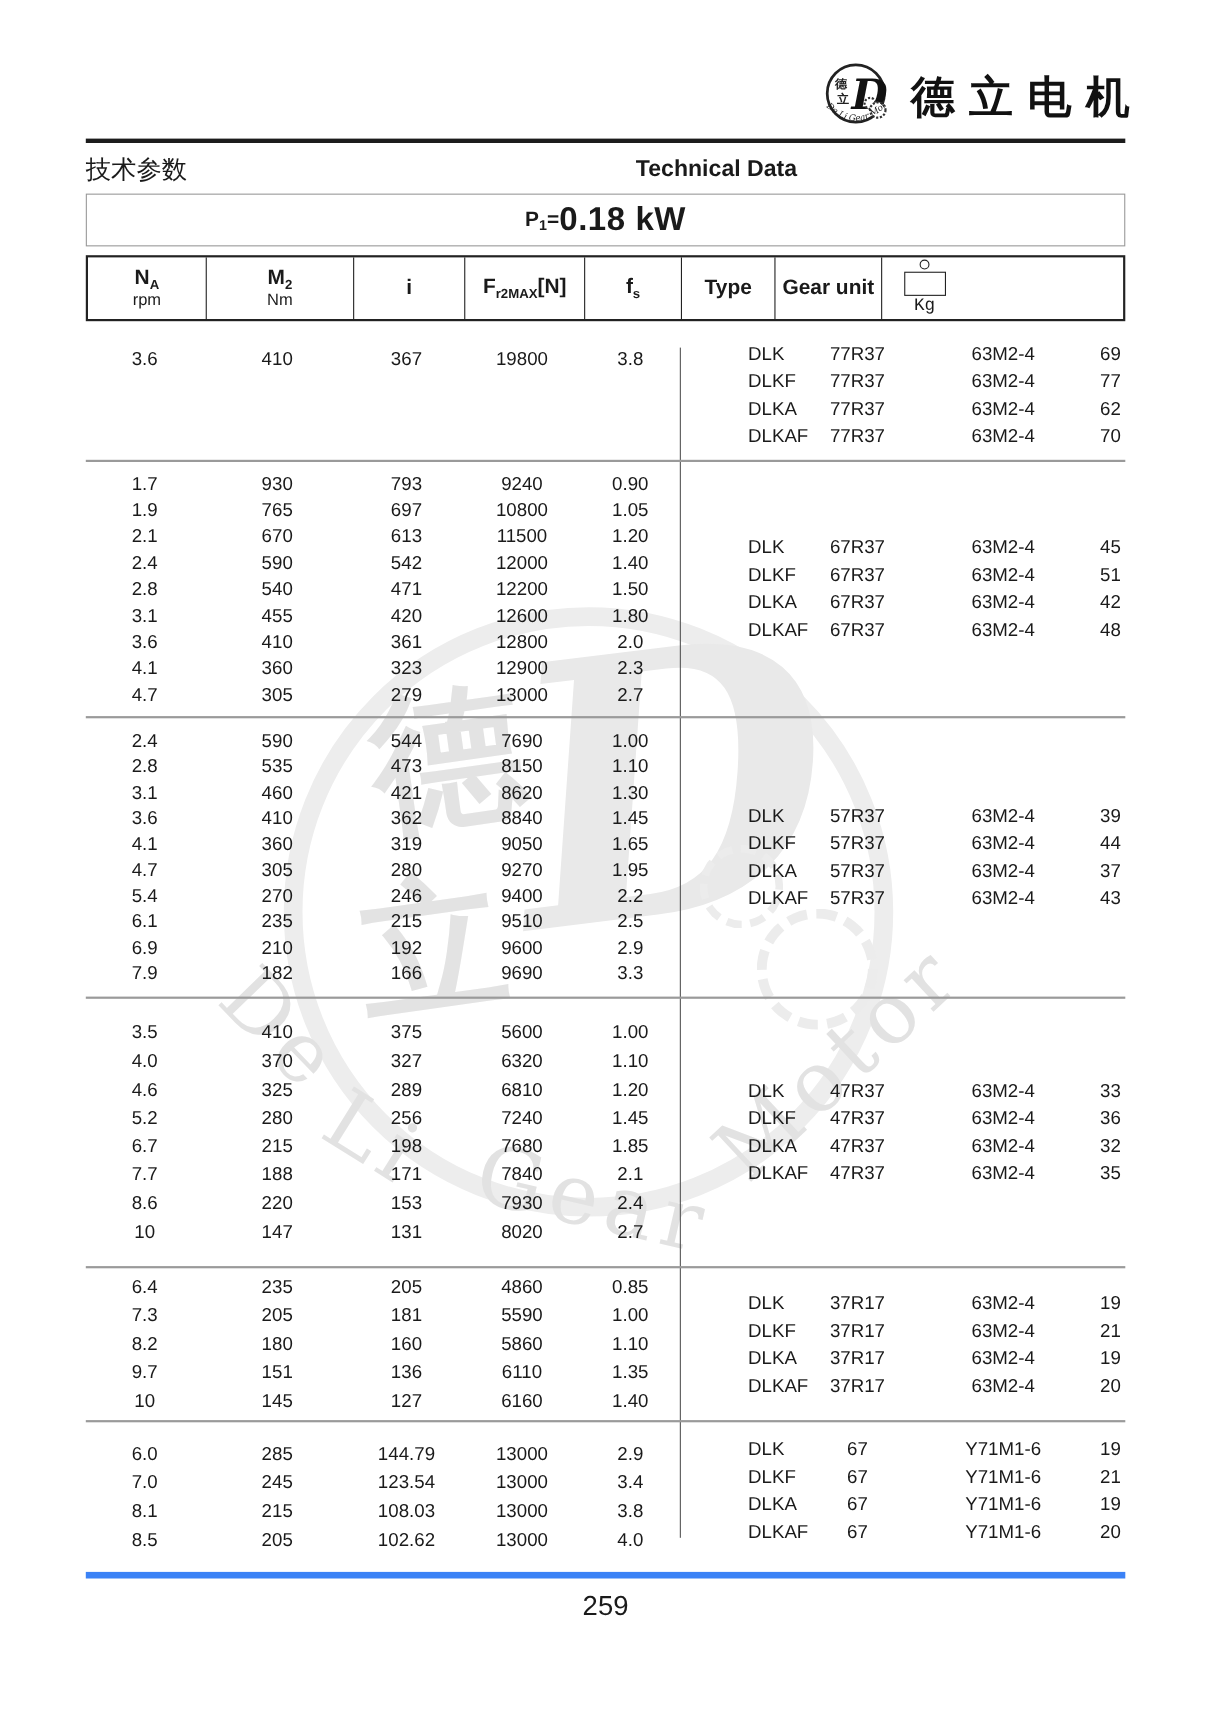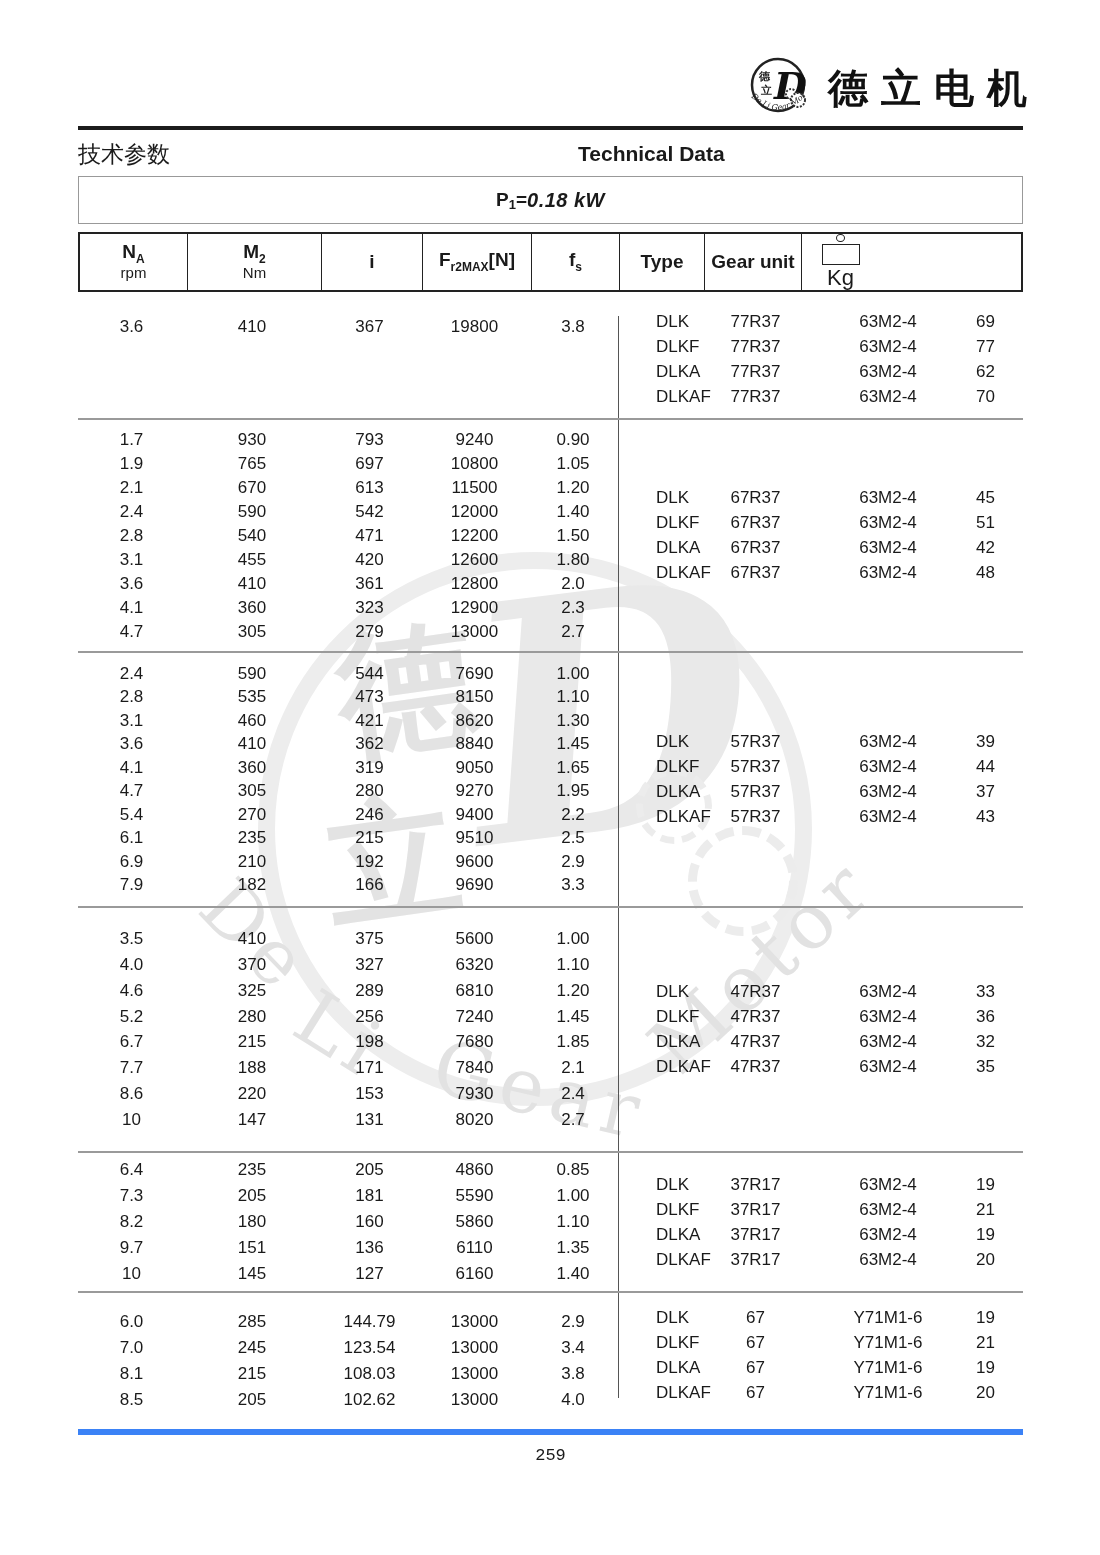--- a/index.html
+++ b/index.html
@@ -32,62 +32,62 @@
   .logo-wrap{position:absolute;left:742px;top:56px;width:300px;height:66px;}
   .top-rule{position:absolute;left:78px;top:126px;width:945px;height:4px;background:#1c1c1c;}
   .zh-title{position:absolute;left:78px;top:139px;font-size:23px;font-weight:normal;}
   .en-title{position:absolute;left:578px;top:142px;font-size:21px;font-weight:bold;}
 
   .power-box{position:absolute;left:78px;top:176px;width:943px;height:46px;
              border:1px solid #999;display:flex;align-items:center;justify-content:center;}
   .p-sym{font-size:19px;font-weight:bold;}
   .p-sub{font-size:13px;font-weight:bold;position:relative;top:4px;}
   .p-eq{font-size:19px;font-weight:bold;}
-  .p-val{font-size:20px;font-weight:bold;letter-spacing:0.5px;font-style:italic;}
+  .p-val{font-size:30px;font-weight:bold;letter-spacing:0.5px;}
 
   
   .thead{position:absolute;left:78px;top:232px;width:941px;height:56px;
          border:2px solid #222;display:flex;}
   .th{display:flex;flex-direction:column;align-items:center;justify-content:center;
       border-left:1px solid #222;box-sizing:border-box;text-align:center;}
   .th:first-child{border-left:none;}
   .th-main{font-size:19px;font-weight:bold;line-height:1.05;}
   .th-main sub{font-size:12px;font-weight:bold;}
   .th-unit{font-size:15px;line-height:1.1;}
   .c0{width:107px}.c1{width:134px}.c2{width:101px}.c3{width:109px}.c4{width:88px}
   .c5{width:85px}.c6{width:97px}.c7{width:142px}.c8{width:78px}
   .wi-knob{width:7px;height:7px;border:1.5px solid #222;border-radius:50%;margin-bottom:2px;}
   .wi-body{width:36px;height:20px;border:1.5px solid #222;margin-bottom:1px;}
-  .kg-label{font-size:22px;line-height:1.1;}
+  .kg-label{font-size:16px;line-height:1.1;font-family:Liberation Mono, monospace;}
 
   
   .data-area{position:absolute;left:78px;top:300px;width:945px;}
   .vdivider{position:absolute;left:540px;top:16px;height:1082px;width:1px;background:#555;}
   .block{position:relative;display:flex;border-bottom:2px solid #9a9a9a;font-size:17px;}
   .b1{height:118px}.b2{height:231px}.b3{height:253px}.b4{height:243px}.b5{height:138px}
   .b6{height:136px;border-bottom:6px solid #3b82f6;}
   .rows{width:540px;display:flex;flex-direction:column;justify-content:center;}
   .b1 .rows{justify-content:flex-start;padding-top:14px;}
   .drow{display:flex;align-items:center;height:24px;}
   .b1 .drow{height:25px}.b3 .drow{height:23.5px}.b4 .drow{height:25.8px}
   .b5 .drow{height:26px}.b6 .drow{height:26px}
   .dc{text-align:center;}
   .dc0{width:107px}.dc1{width:134px}.dc2{width:101px}.dc3{width:109px}.dc4{width:88px}
-  .variants{position:absolute;left:540px;top:0;bottom:0;width:405px;display:flex;
+  .variants{position:absolute;left:564px;top:0;bottom:0;width:405px;display:flex;
             flex-direction:column;justify-content:center;}
   .b6 .variants{justify-content:flex-start;padding-top:12px;}
   .vrow{display:flex;align-items:center;height:25px;}
   .vc{box-sizing:border-box;}
   .vc0{width:90px;padding-left:38px;text-align:left;}
   .vc1{width:95px;text-align:center;}
   .vc2{width:145px;text-align:center;padding-left:25px;}
   .vc3{width:75px;text-align:center;}
 
   .page-num{position:absolute;left:78px;top:1446px;width:945px;text-align:center;
-            font-size:17px;font-family:Liberation Mono, monospace;}
+            font-size:25px;}
 </style>
 </head>
 <body>
 
 <div class="page">
 
   <div class="watermark">
     <div class="wm-circle"></div>
     <div class="wm-char wm-de">德</div>
     <div class="wm-char wm-li">立</div>

